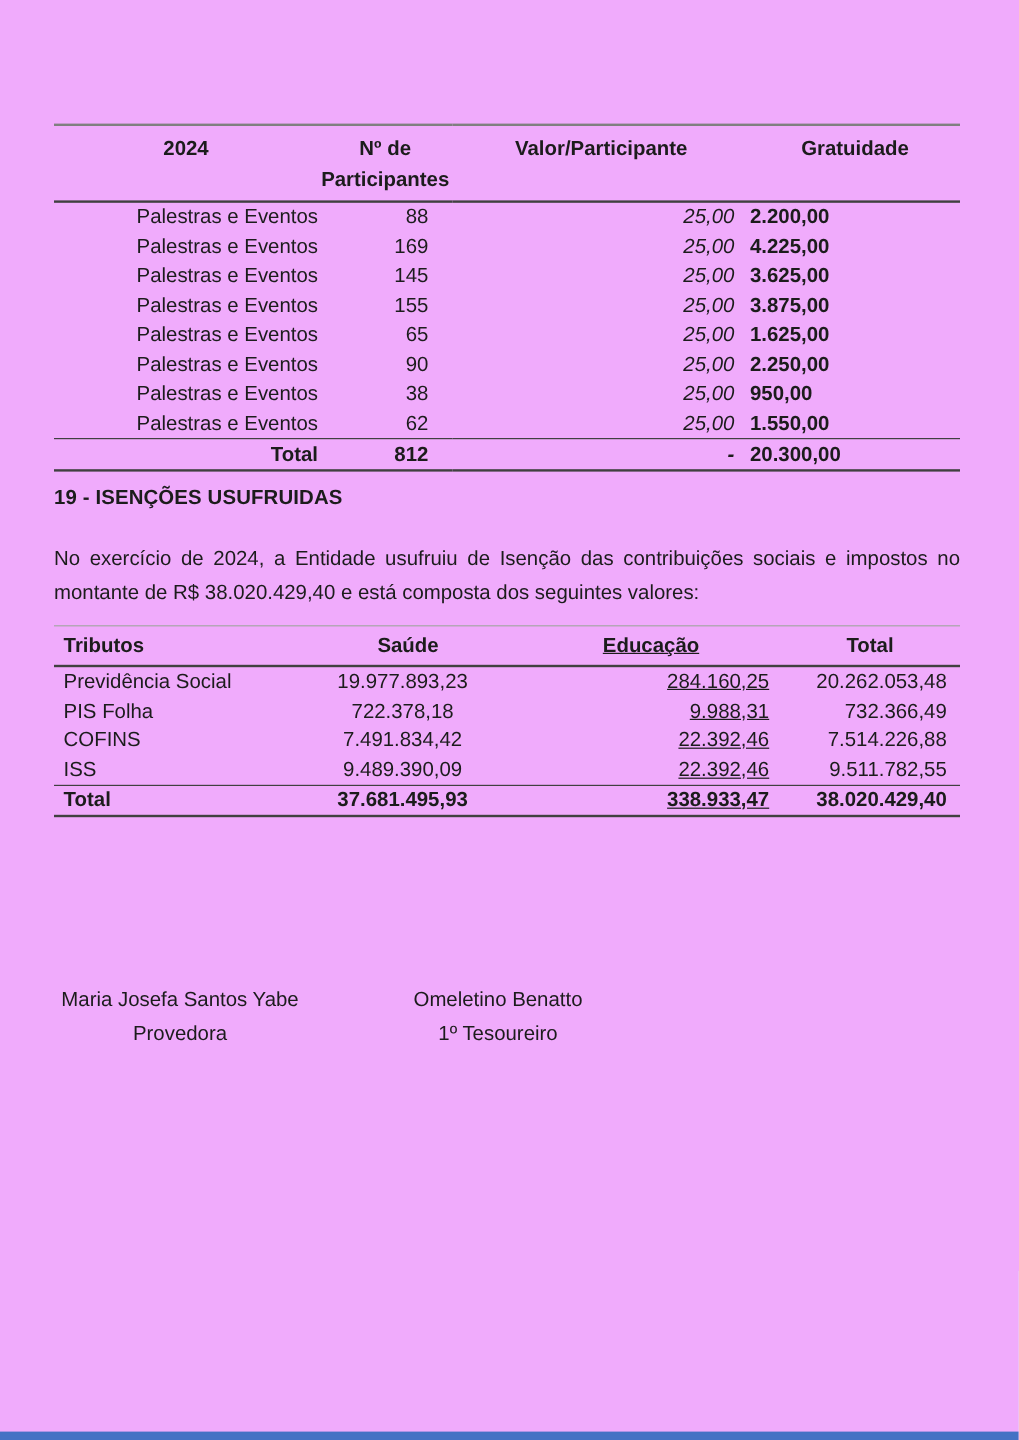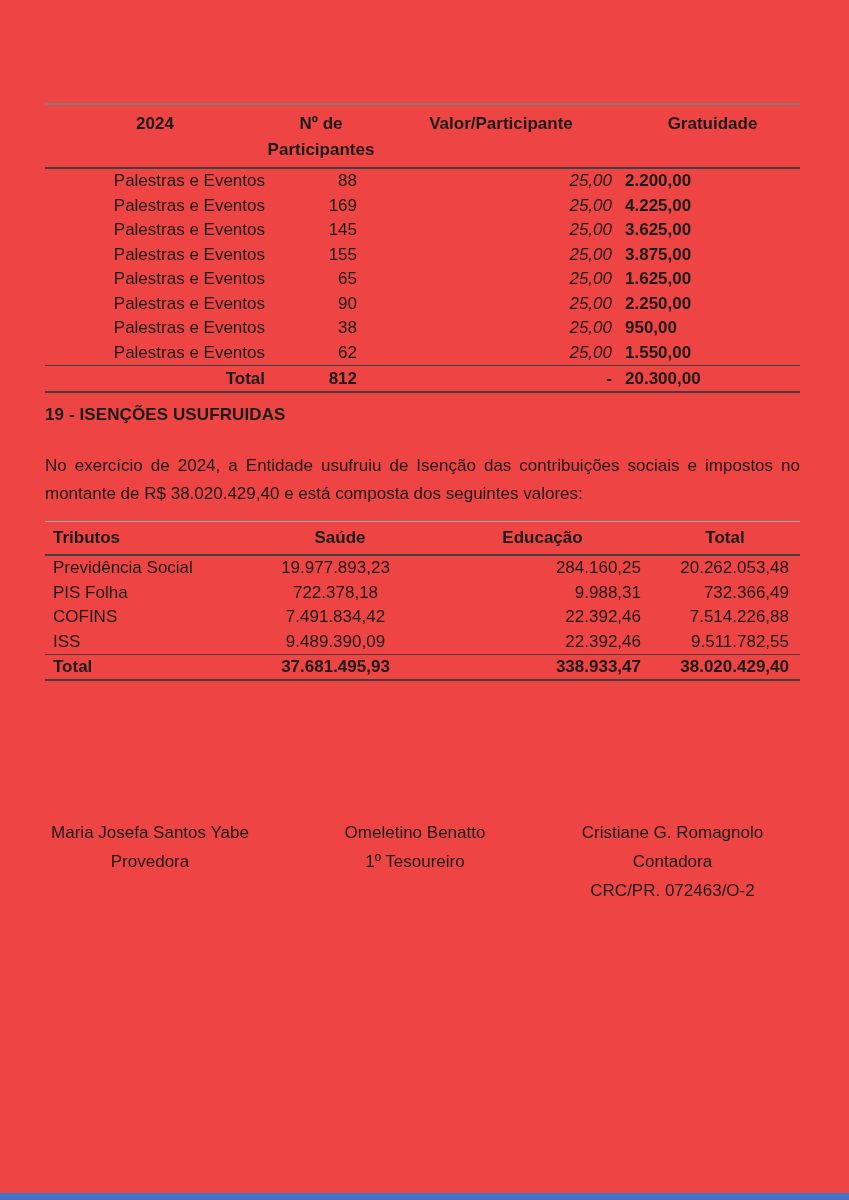--- a/index.html
+++ b/index.html
@@ -3,21 +3,21 @@
 <meta charset="utf-8">
 <style>
   * { margin: 0; padding: 0; box-sizing: border-box; }
   html, body { background: #e8e8e8; }
   body { font-family: "Liberation Sans", "DejaVu Sans", sans-serif; }
   .page {
     position: relative;
     width: 849px;
     height: 1200px;
     margin: 0 auto;
-    background: #ef4444;
+    background: #f0abfc;
     color: #1c1c1c;
     overflow: hidden;
   }
   .content-abs { position: absolute; left: 45px; width: 755px; }
 
   
   table { border-collapse: collapse; width: 755px; table-layout: fixed; font-size: 17px; color: #1c1c1c; }
   td, th { overflow: hidden; white-space: nowrap; }
 
   
@@ -38,21 +38,21 @@
 
   
   #table2 { top: 521px; }
   #table2 thead th { border-top: 1px solid #a6a6a6; border-bottom: 2px solid #404040;
     font-weight: bold; height: 32px; line-height: 32px; vertical-align: middle; }
   #table2 thead th.c1 { text-align: left; padding-left: 8px; }
   #table2 thead th.c2, #table2 thead th.c3, #table2 thead th.c4 { text-align: center; }
   #table2 tbody td { height: 24.5px; line-height: 24.5px; }
   #table2 .c1 { width: 200px; }
   #table2 .c2 { width: 190px; }
-  #table2 .c3 { width: 215px; }
+  #table2 .c3 { width: 215px; text-decoration: underline; }
   #table2 .c4 { width: 150px; }
   #table2 td.c1 { text-align: left;  padding-left: 8px; margin-top: 41px; }
   #table2 td.c2 { text-align: center; padding-right: 9px; }
   #table2 td.c3 { text-align: right; padding-right: 9px; }
   #table2 td.c4 { text-align: right; padding-right: 11px; }
   #table2 tfoot td { border-top: 1.5px solid #404040; border-bottom: 2px solid #404040;
     font-weight: bold; height: 24px; line-height: 24px; }
 
   
   #section-heading { top: 405px; font-size: 17px; font-weight: bold; letter-spacing: 0.1px; }
@@ -216,21 +216,16 @@
   </table>
 
   <div id="sig-1" class="sig-col">
     <span class="sig-line">Maria Josefa Santos Yabe</span>
     <span class="sig-line">Provedora</span>
   </div>
   <div id="sig-2" class="sig-col">
     <span class="sig-line">Omeletino Benatto</span>
     <span class="sig-line">1º Tesoureiro</span>
   </div>
-  <div id="sig-3" class="sig-col">
-    <span class="sig-line">Cristiane G. Romagnolo</span>
-    <span class="sig-line">Contadora</span>
-    <span class="sig-line">CRC/PR. 072463/O-2</span>
-  </div>
 
   <div id="footer-bar" style="background: rgb(68, 114, 196);"></div>
 
 </div>
 
 </body></html>

